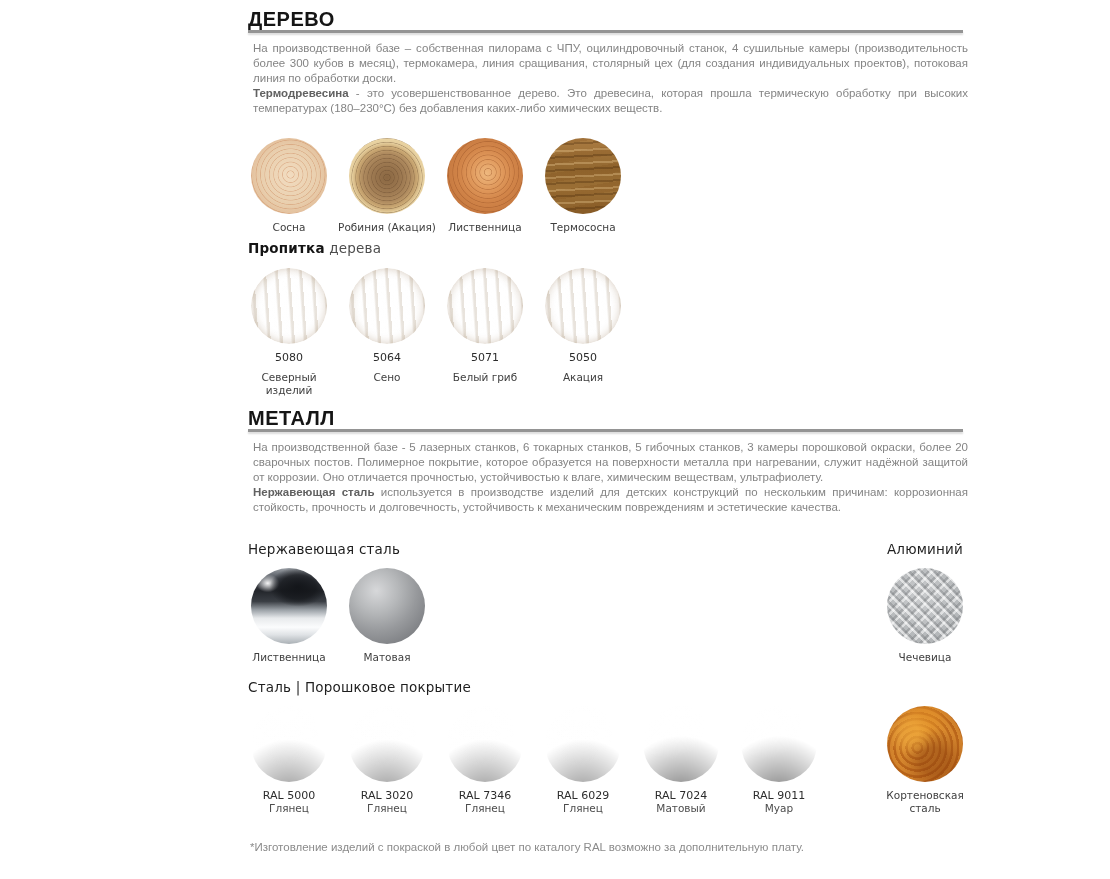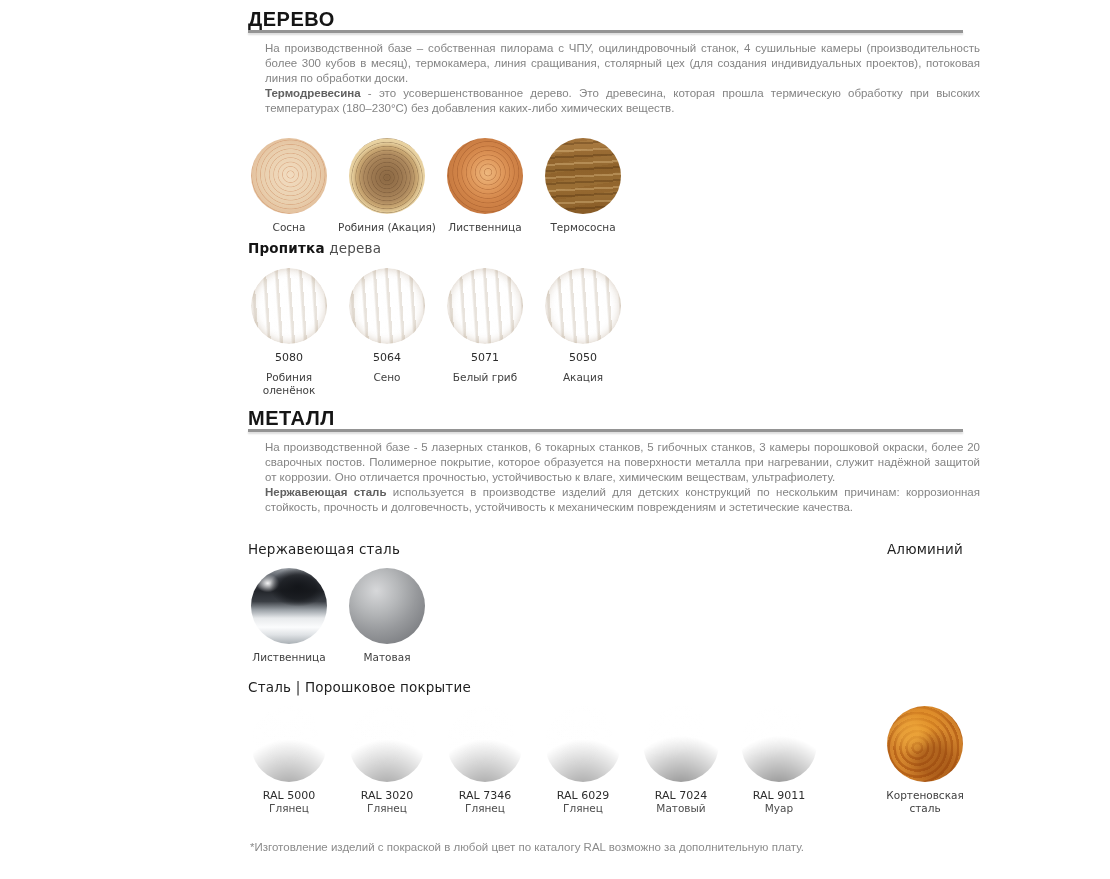--- a/index.html
+++ b/index.html
@@ -4,21 +4,21 @@
 <style>
   html,body{margin:0;padding:0;background:#fff;}
   .page{position:relative;width:1110px;height:879px;background:#ffffff;overflow:hidden;
         font-family:"Liberation Sans",sans-serif;}
   .content{position:absolute;left:248px;top:0;width:715px;height:879px;}
 
   .sec-title{position:absolute;left:0;font-size:20px;font-weight:bold;color:#151515;
              letter-spacing:.5px;font-family:"Liberation Sans",sans-serif;}
   .rule{position:absolute;left:0;right:0;height:3px;background:#949494;
         box-shadow:0 2px 2px rgba(0,0,0,.14);}
-  .body-text{position:absolute;left:17px;width:715px;color:#848484;font-size:11.5px;
+  .body-text{position:absolute;left:5px;width:715px;color:#848484;font-size:11.5px;
              line-height:15px;text-align:justify;}
   .body-text p{margin:0;}
   .body-text b{color:#616161;font-weight:bold;}
 
   .sub-title{position:absolute;font-family:"DejaVu Sans",sans-serif;font-size:13.5px;
              color:#1e1e1e;letter-spacing:.2px;}
   .sub-title .lt{color:#4d4d4d;font-weight:normal;}
   .sub-title .bd{font-weight:bold;color:#141414;}
 
   .row{position:absolute;left:-8px;display:flex;}
@@ -120,21 +120,21 @@
         <div class="sw-label">Термососна</div>
       </div>
     </div>
 
     <div class="sub-title" style="top:240px;"><span class="bd">Пропитка</span><span class="lt"> дерева</span></div>
 
     <div class="row" style="top:268px;">
       <div class="sw-item">
         <div class="sw sw-grain" style="--c: #ded5bf;"></div>
         <div class="code-label">5080</div>
-        <div class="sw-label wrap">Робиния оленёнок</div>
+        <div class="sw-label wrap">Северный изделий</div>
       </div>
       <div class="sw-item">
         <div class="sw sw-grain" style="--c: #c5953f;"></div>
         <div class="code-label">5064</div>
         <div class="sw-label wrap">Сено</div>
       </div>
       <div class="sw-item">
         <div class="sw sw-grain" style="--c: #a76c15;"></div>
         <div class="code-label">5071</div>
         <div class="sw-label wrap">Белый гриб</div>
@@ -161,20 +161,24 @@
       <div class="sw-item">
         <div class="sw ball-chrome" style="--c: #c9ccd0;"></div>
         <div class="sw-label">Лиственница</div>
       </div>
       <div class="sw-item">
         <div class="sw ball-steel" style="--c: #97999c;"></div>
         <div class="sw-label">Матовая</div>
       </div>
     </div>
 
+    <div class="right-item" style="top:568px;">
+      <div class="sw sw-plate" style="--c: #b9bcbe;"></div>
+      <div class="sw-label">Чечевица</div>
+    </div>
 
     <div class="sub-title" style="top:679px;">Сталь | Порошковое покрытие</div>
 
     <div class="row" style="top:706px;">
       <div class="sw-item">
         <div class="sw ball-gloss" style="--c: #56688e;"></div>
         <div class="code-label">RAL 5000</div>
         <div class="finish-label">Глянец</div>
       </div>
       <div class="sw-item">

